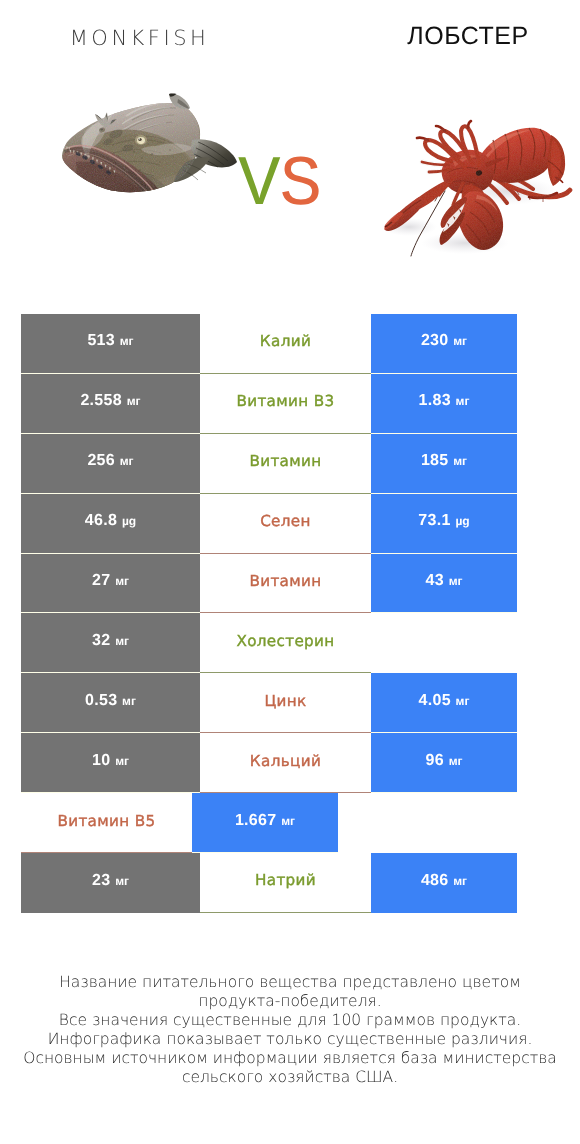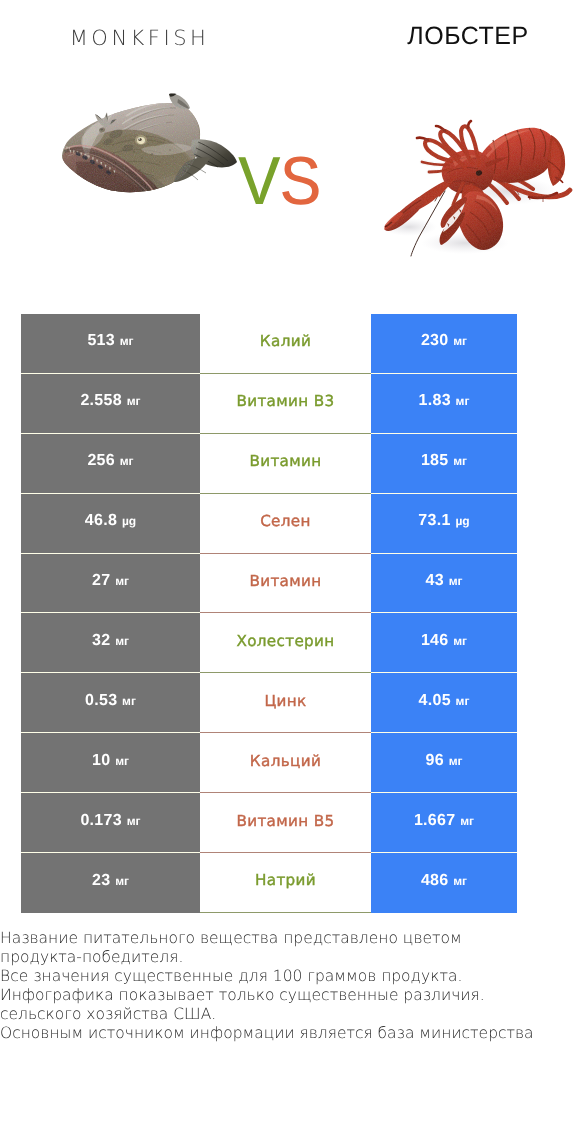--- a/index.html
+++ b/index.html
@@ -44,21 +44,21 @@
   .row.g .cell-m{border-bottom:1px solid #8e9a6a;}
   .row.o .cell-m{border-bottom:1px solid #b08478;}
   .row.g .cell-m{color:#7a9b2e;-webkit-text-stroke:0.4px #7a9b2e;}
   .row.o .cell-m{color:#c2674a;-webkit-text-stroke:0.4px #c2674a;}
   .row:last-child .cell-l,.row:last-child .cell-r{border-bottom:none;}
 
   .val{font-size:16px;font-weight:700;letter-spacing:.3px;white-space:nowrap;position:relative;top:-2px;}
   .val .u{font-size:12px;font-weight:700;letter-spacing:0px;}
 
   
-  .foot{position:absolute;left:0;top:929px;width:580px;
+  .foot{position:absolute;left:0;top:973px;width:580px;text-align:center;
       font-family:"DejaVu Sans",sans-serif;font-weight:200;
       font-size:15.5px;line-height:19.02px;color:#2b2b2b;}
 </style>
 </head>
 <body>
 
 <div class="page">
 
   <div class="hdr">
     <div class="title-left">MONKFISH</div>
@@ -468,23 +468,20 @@
           <span class="val">43 <span class="u">мг</span></span>
         </div>
       </div>
       <div class="row g">
         <div class="cell-l">
           <span class="val">32 <span class="u">мг</span></span>
         </div>
         <div class="cell-m">
           <span>Холестерин</span>
         </div>
-        <div class="cell-r">
-          <span class="val">146 <span class="u">мг</span></span>
-        </div>
       </div>
       <div class="row o">
         <div class="cell-l">
           <span class="val">0.53 <span class="u">мг</span></span>
         </div>
         <div class="cell-m">
           <span>Цинк</span>
         </div>
         <div class="cell-r">
           <span class="val">4.05 <span class="u">мг</span></span>
@@ -495,23 +492,20 @@
           <span class="val">10 <span class="u">мг</span></span>
         </div>
         <div class="cell-m">
           <span>Кальций</span>
         </div>
         <div class="cell-r">
           <span class="val">96 <span class="u">мг</span></span>
         </div>
       </div>
       <div class="row o">
-        <div class="cell-l">
-          <span class="val">0.173 <span class="u">мг</span></span>
-        </div>
         <div class="cell-m">
           <span>Витамин B5</span>
         </div>
         <div class="cell-r">
           <span class="val">1.667 <span class="u">мг</span></span>
         </div>
       </div>
       <div class="row g">
         <div class="cell-l">
           <span class="val">23 <span class="u">мг</span></span>
@@ -523,16 +517,16 @@
           <span class="val">486 <span class="u">мг</span></span>
         </div>
       </div>
     </div>
 
   <div class="foot">
       <div>Название питательного вещества представлено цветом</div>
       <div>продукта-победителя.</div>
       <div>Все значения существенные для 100 граммов продукта.</div>
       <div>Инфографика показывает только существенные различия.</div>
+      <div>Основным источником информации является база министерства</div>
       <div>сельского хозяйства США.</div>
-      <div>Основным источником информации является база министерства</div>
     </div>
 </div>
 
 </body></html>

